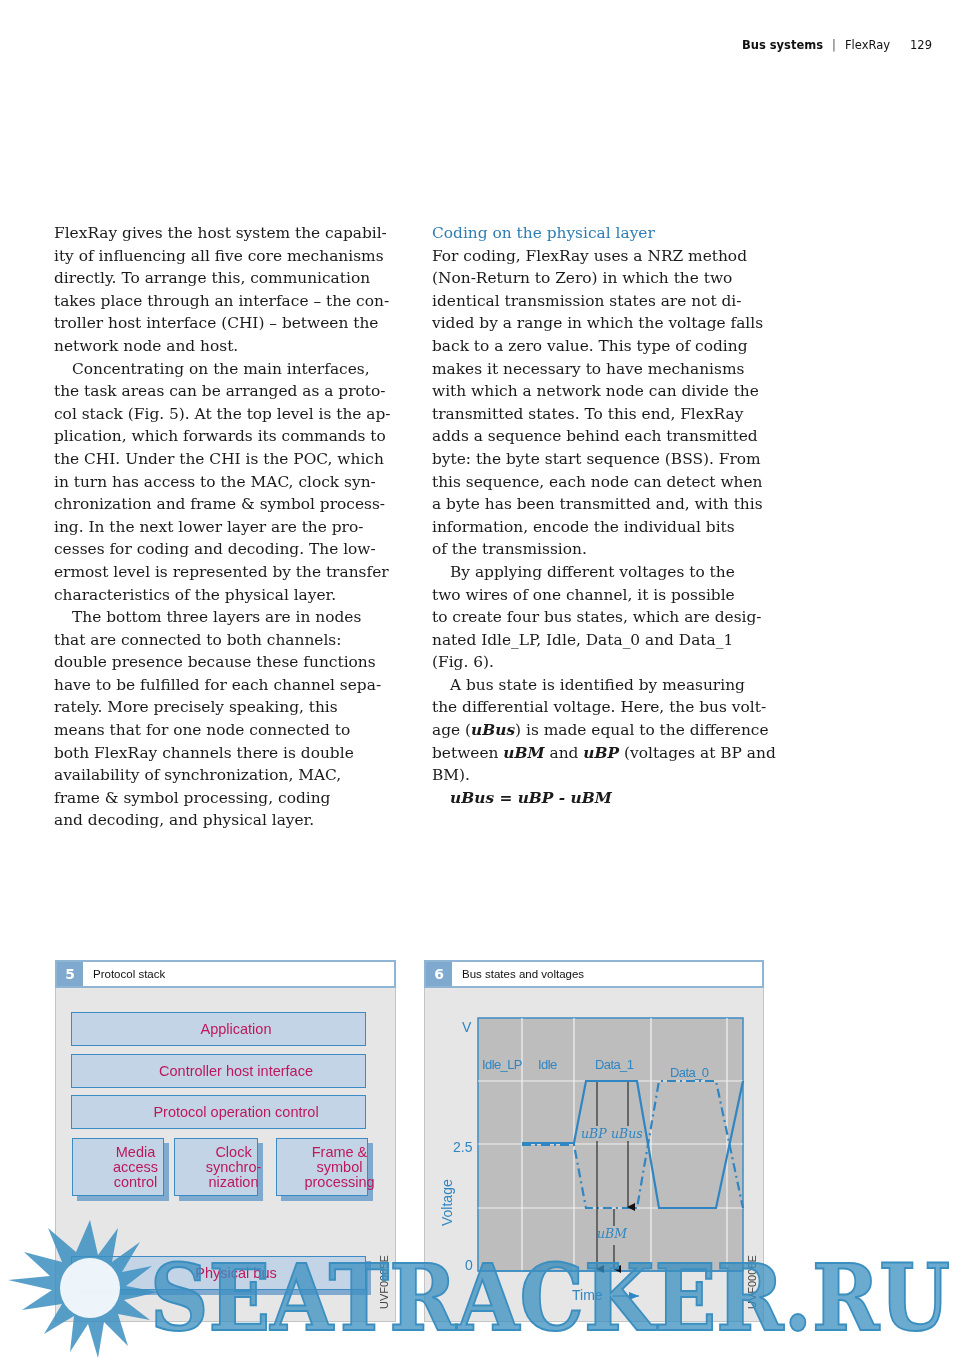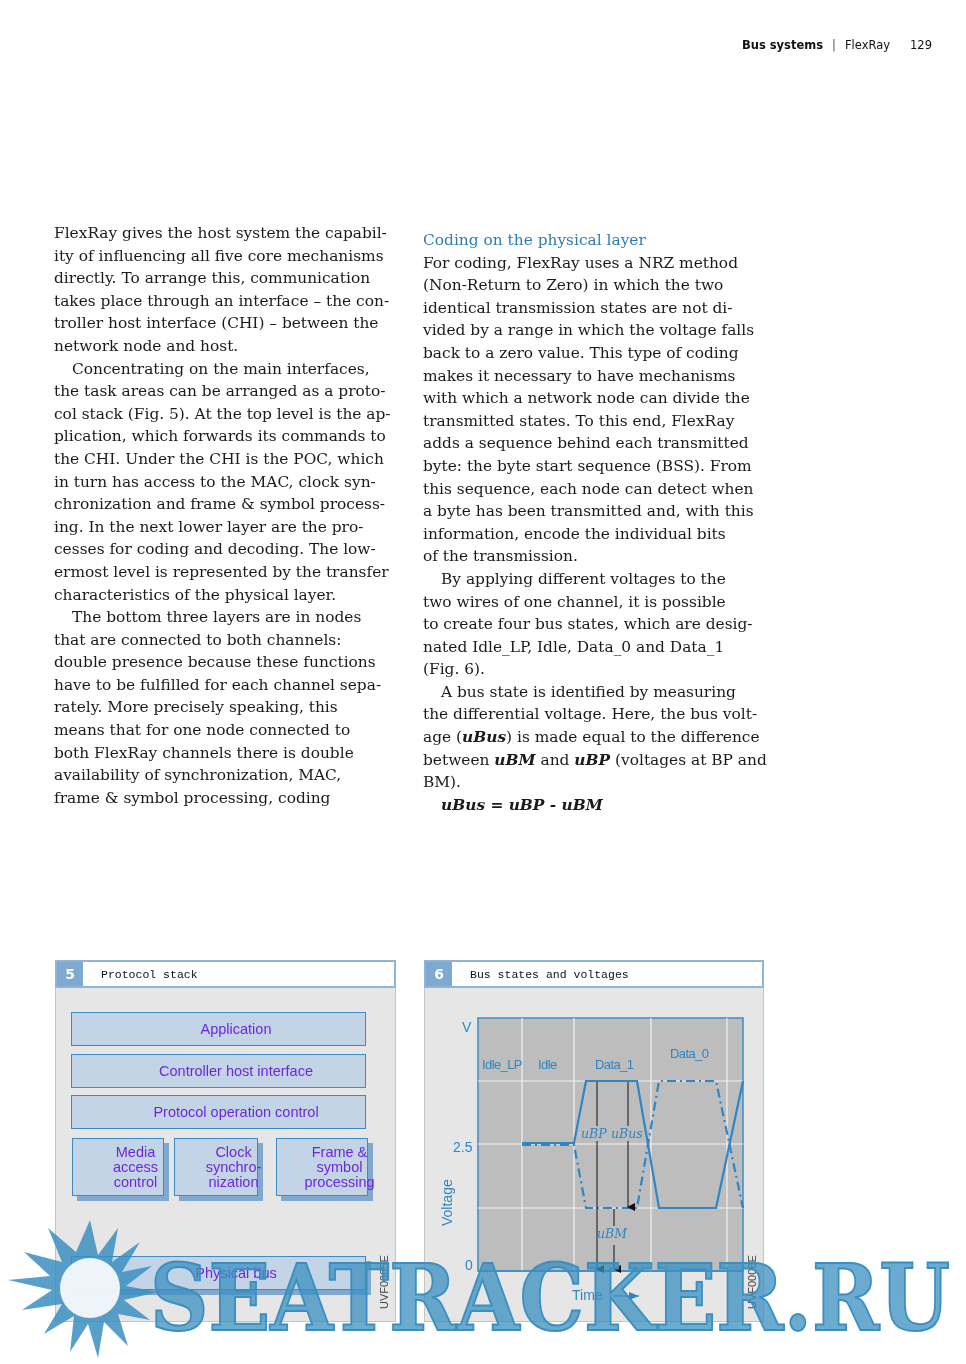--- a/index.html
+++ b/index.html
@@ -15,21 +15,21 @@
     .running-head .section { font-weight: bold; }
     .running-head .sep { color: #555; font-weight: normal; margin: 0 1px; }
     .running-head .pageno { margin-left: 12px; }
 
     .col {
       position: absolute; top: 222px; width: 345px;
       font-family: "DejaVu Serif", serif; font-size: 15.4px; line-height: 22.6px;
       color: #1a1a1a;
     }
     .col.left { left: 54px; }
-    .col.right { left: 423px; margin-top: 7px; }
+    .col.right { left: 432px; }
     .col .line { white-space: nowrap; display: block; }
     .col .indent { padding-left: 18px; }
     .col .heading { color: #2f7db3; }
     .col em { font-style: italic; font-weight: bold; }
 
     
     .figure {
       position: absolute; top: 960px; height: 362px;
       background: #e6e6e6; border: 1px solid #c4c4c4; box-sizing: border-box;
     }
@@ -38,27 +38,27 @@
     .fig-head {
       position: absolute; left: -1px; top: -1px; right: -1px; height: 28px;
       display: flex; background: #fff; border: 2px solid #8fb4d4; box-sizing: border-box;
     }
     .fig-num {
       width: 26px; background: #7fa9cf; color: #fff;
       font-family: "DejaVu Sans", sans-serif; font-weight: bold; font-size: 14px;
       display: flex; align-items: center; justify-content: center;
     }
     .fig-title {
-      padding-left: 18px; display: flex; align-items: center;
-      font-family: Liberation Mono, monospace; font-size: 11.5px; color: #111;
+      padding-left: 10px; display: flex; align-items: center;
+      font-family: Liberation Sans, sans-serif; font-size: 11.5px; color: #111;
     }
 
     .stack-box {
       position: absolute; background: #c3d4e6; border: 1px solid #3b8cc4;
-      box-sizing: border-box; color: #6d28d9;
+      box-sizing: border-box; color: #be185d;
       font-family: "Liberation Sans", sans-serif; font-size: 14.5px;
       display: flex; align-items: center; justify-content: center; text-align: center;
       line-height: 15px;
       padding-left: 35px;
     }
     .stack-box.shadow { box-shadow: 5px 5px 0 0 #7fa9cf; }
 
     .code-label {
       position: absolute; font-family: "Liberation Sans", sans-serif; font-size: 11px;
       color: #444; transform: rotate(-90deg); transform-origin: left top; white-space: nowrap;
@@ -100,20 +100,21 @@
   <span class="line">characteristics of the physical layer.</span>
   <span class="line indent">The bottom three layers are in nodes</span>
   <span class="line">that are connected to both channels:</span>
   <span class="line">double presence because these functions</span>
   <span class="line">have to be fulfilled for each channel sepa-</span>
   <span class="line">rately. More precisely speaking, this</span>
   <span class="line">means that for one node connected to</span>
   <span class="line">both FlexRay channels there is double</span>
   <span class="line">availability of synchronization, MAC,</span>
   <span class="line">frame &amp; symbol processing, coding</span>
+  <span class="line">and decoding, and physical layer.</span>
 </div>
 
 <div class="col right">
   <span class="line heading">Coding on the physical layer</span>
   <span class="line">For coding, FlexRay uses a NRZ method</span>
   <span class="line">(Non-Return to Zero) in which the two</span>
   <span class="line">identical transmission states are not di-</span>
   <span class="line">vided by a range in which the voltage falls</span>
   <span class="line">back to a zero value. This type of coding</span>
   <span class="line">makes it necessary to have mechanisms</span>
@@ -209,21 +210,21 @@
 
   <div style="position:absolute; left:37px; top:58px; font-family:'Liberation Sans',sans-serif; font-size:14px; color:#2f86c2;">V</div>
   <div style="position:absolute; left:28px; top:178px; font-family:'Liberation Sans',sans-serif; font-size:14px; color:#2f86c2;">2.5</div>
   <div style="position:absolute; left:40px; top:296px; font-family:'Liberation Sans',sans-serif; font-size:14px; color:#2f86c2;">0</div>
   <div style="position:absolute; left:14px; top:265px; transform:rotate(-90deg); transform-origin:left top; font-family:'Liberation Sans',sans-serif; font-size:14px; color:#2f86c2;">Voltage</div>
   <div style="position:absolute; left:147px; top:326px; font-family:'Liberation Sans',sans-serif; font-size:14px; color:#2f86c2;">Time</div>
 
   <div style="position:absolute; left:57px; top:96px; font-family:'Liberation Sans',sans-serif; font-size:13px; color:#2f86c2; letter-spacing:-0.6px;">Idle_LP</div>
   <div style="position:absolute; left:113px; top:96px; font-family:'Liberation Sans',sans-serif; font-size:13px; color:#2f86c2; letter-spacing:-0.6px;">Idle</div>
   <div style="position:absolute; left:170px; top:96px; font-family:'Liberation Sans',sans-serif; font-size:13px; color:#2f86c2; letter-spacing:-0.6px;">Data_1</div>
-  <div style="position:absolute; left:245px; top:85px; font-family:'Liberation Sans',sans-serif; font-size:13px; color:#2f86c2; letter-spacing:-0.6px;">Data_0</div>
+  <div style="position:absolute; left:245px; top:104px; font-family:'Liberation Sans',sans-serif; font-size:13px; color:#2f86c2; letter-spacing:-0.6px;">Data_0</div>
 
   <div style="position:absolute; left:156px; top:165px; font-family:'DejaVu Serif',serif; font-style:italic; font-size:12.5px; color:#2f86c2; background:#bdbdbd;">uBP</div>
   <div style="position:absolute; left:186px; top:165px; font-family:'DejaVu Serif',serif; font-style:italic; font-size:12.5px; color:#2f86c2; background:#bdbdbd;">uBus</div>
   <div style="position:absolute; left:172px; top:265px; font-family:'DejaVu Serif',serif; font-style:italic; font-size:12.5px; color:#2f86c2;">uBM</div>
 
   <div class="code-label" style="left:321px; top:348px;">UVF0006E</div>
 </div>
 
 <svg class="watermark" width="966" height="164" viewBox="0 0 966 164">
   <g fill="#3b8fc0" fill-opacity="0.85">

